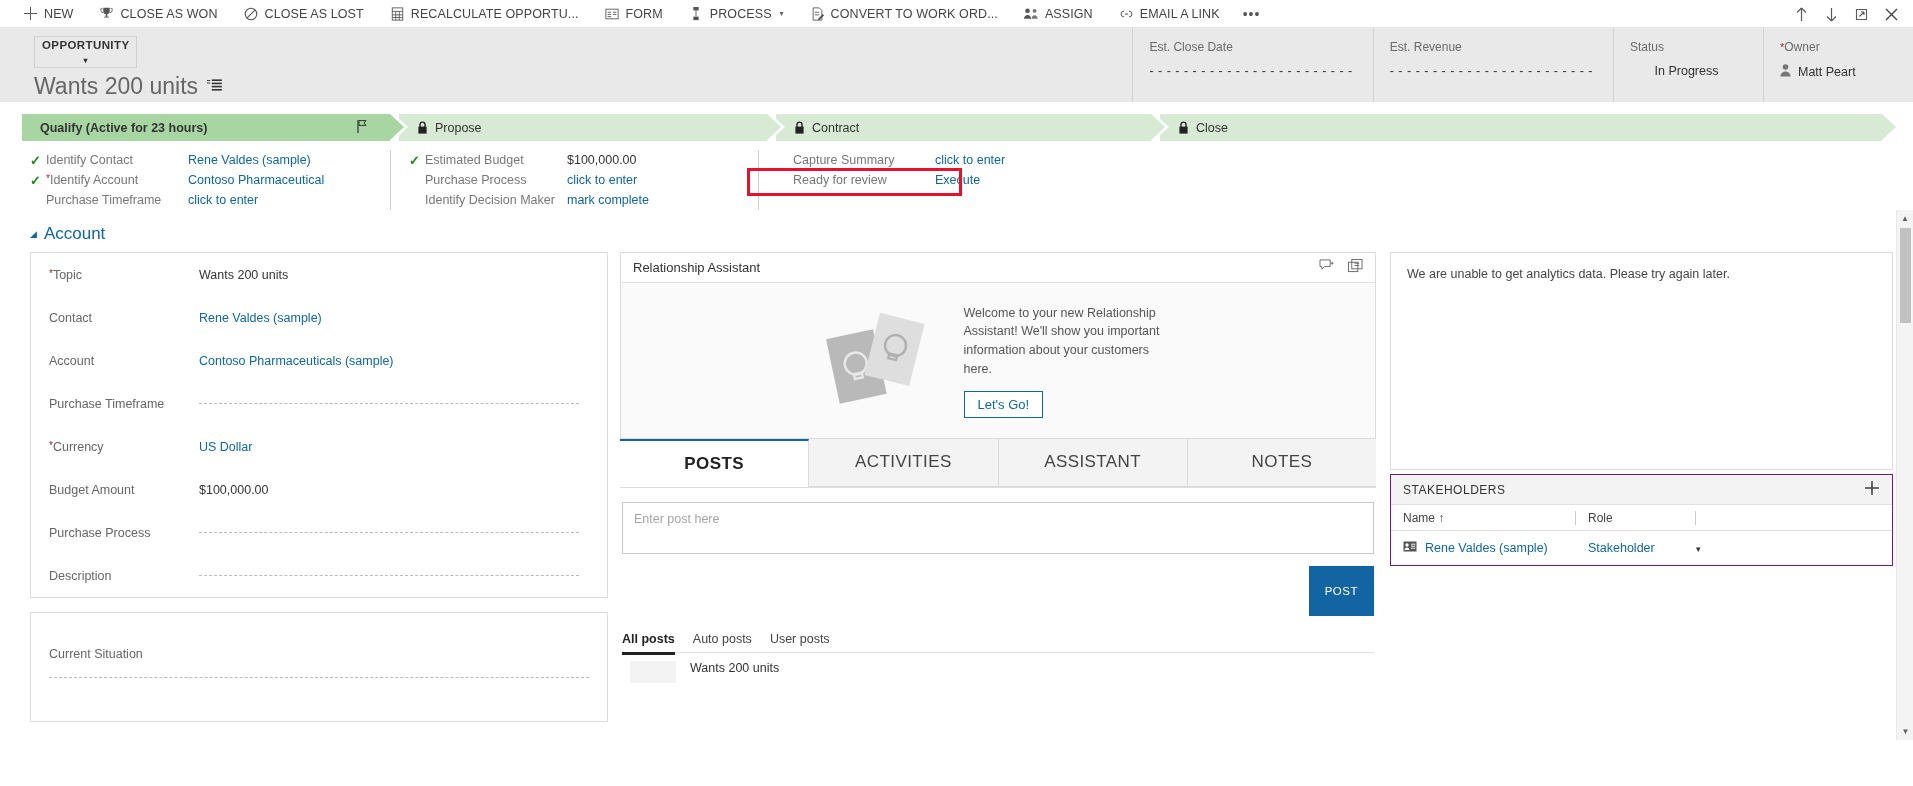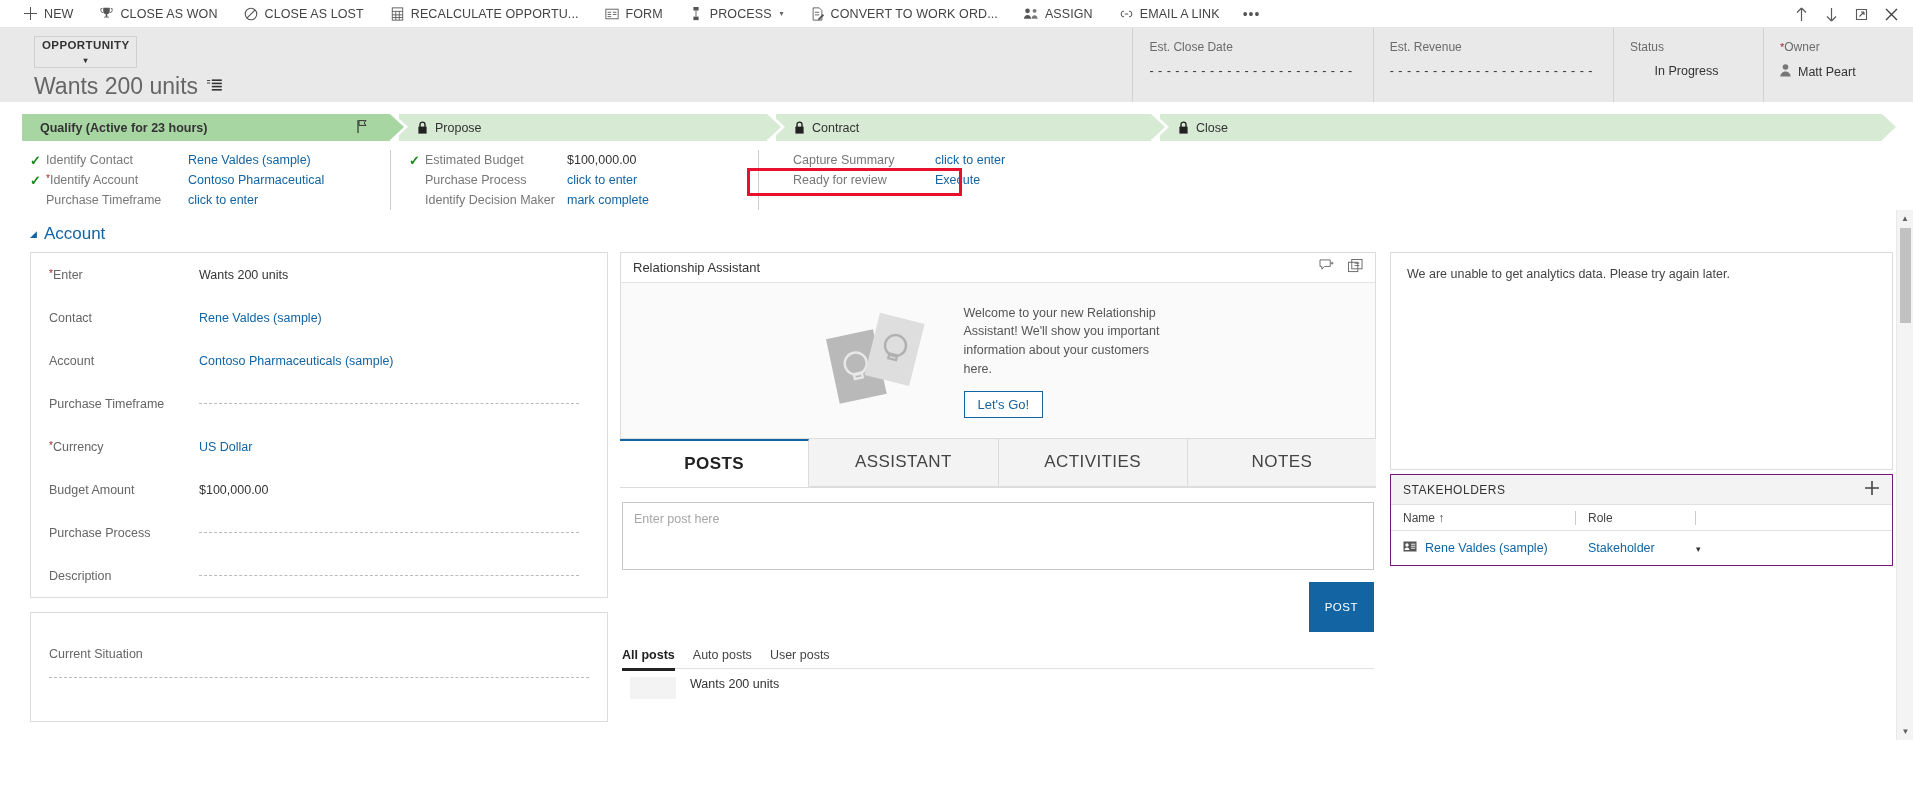--- a/index.html
+++ b/index.html
@@ -150,21 +150,21 @@
     flex:1; text-align:center; padding:13px 0 12px; font-size:17px;
     background:#f3f3f3; border-right:1px solid #dcdcdc; border-bottom:1px solid #dcdcdc;
     color:#444; cursor:pointer; letter-spacing:.4px;
   }
   .tab.active{
     background:#fff; border-top:2px solid #1264a3; border-bottom:1px solid #fff;
     font-weight:bold; color:#222;
   }
   .post-area{ padding:14px 2px 0 2px; }
   .post-input{
-    border:1px solid #c8c8c8; height:68px; padding:9px 11px;
+    border:1px solid #c8c8c8; height:52px; padding:9px 11px;
     color:#a6a6a6; font-size:12.5px; background:#fff; cursor:text;
   }
   .post-btn-row{ display:flex; justify-content:flex-end; margin-top:12px; }
   .post-btn{
     background:#1264a3; color:#fff; font-size:11.5px; letter-spacing:.5px;
     padding:19px 16px; cursor:pointer;
   }
   .filter-row{ display:flex; gap:18px; margin-top:16px; font-size:12.5px; color:#444; }
   .filter-row .f{ padding-bottom:6px; cursor:pointer; }
   .filter-row .f.active{ font-weight:bold; border-bottom:3px solid #222; color:#222; }
@@ -467,21 +467,21 @@
   <div class="summary-head">
     <span class="tri">◢</span>
     <span>Account</span>
   </div>
 
   <div class="cols">
 
     <div class="colA">
       <div class="card">
         <div class="frow">
-          <div class="flabel"><span class="req">*</span><span>Enter</span></div>
+          <div class="flabel"><span class="req">*</span><span>Topic</span></div>
           <div class="fvalue">Wants 200 units</div>
         </div>
         <div class="frow">
           <div class="flabel">Contact</div>
           <div class="fvalue link">Rene Valdes (sample)</div>
         </div>
         <div class="frow">
           <div class="flabel">Account</div>
           <div class="fvalue link">Contoso Pharmaceuticals (sample)</div>
         </div>
@@ -550,22 +550,22 @@
           </div>
           <div>
             <div class="ra-text">Welcome to your new Relationship Assistant! We'll show you important information about your customers here.</div>
             <div class="ra-btn">Let's Go!</div>
           </div>
         </div>
       </div>
 
       <div class="tabs">
         <div class="tab active">POSTS</div>
+        <div class="tab">ACTIVITIES</div>
         <div class="tab">ASSISTANT</div>
-        <div class="tab">ACTIVITIES</div>
         <div class="tab" style="border-right:none;">NOTES</div>
       </div>
 
       <div class="post-area">
         <div class="post-input">Enter post here</div>
         <div class="post-btn-row">
           <div class="post-btn">POST</div>
         </div>
         <div class="filter-row">
           <div class="f active">All posts</div>

